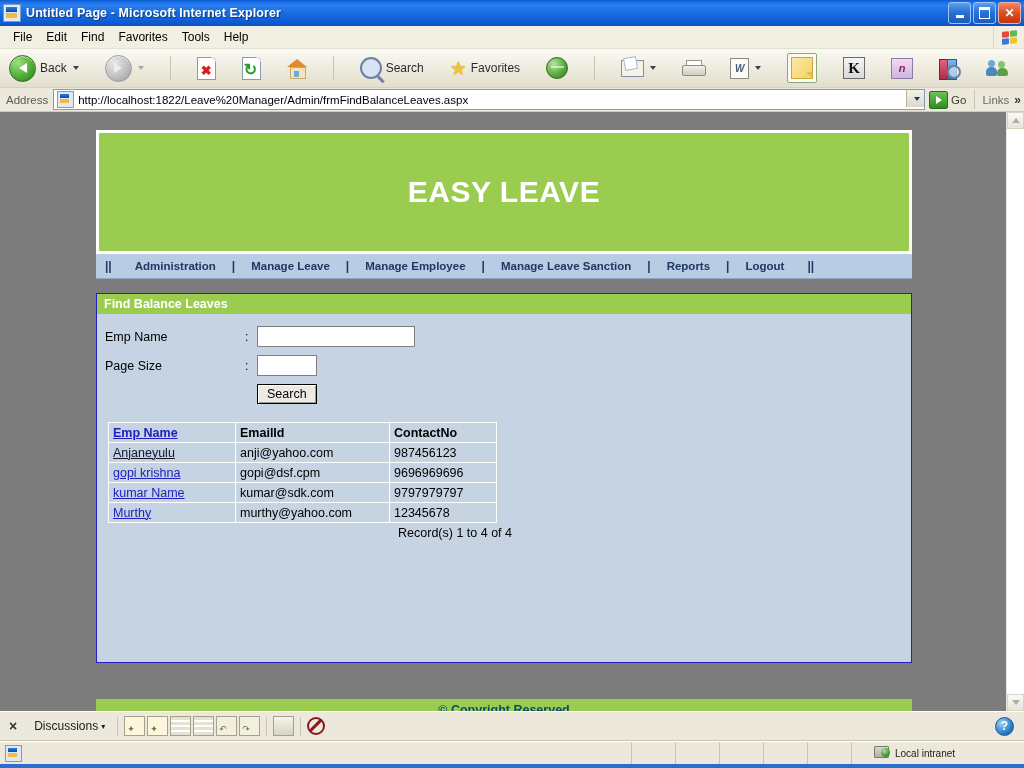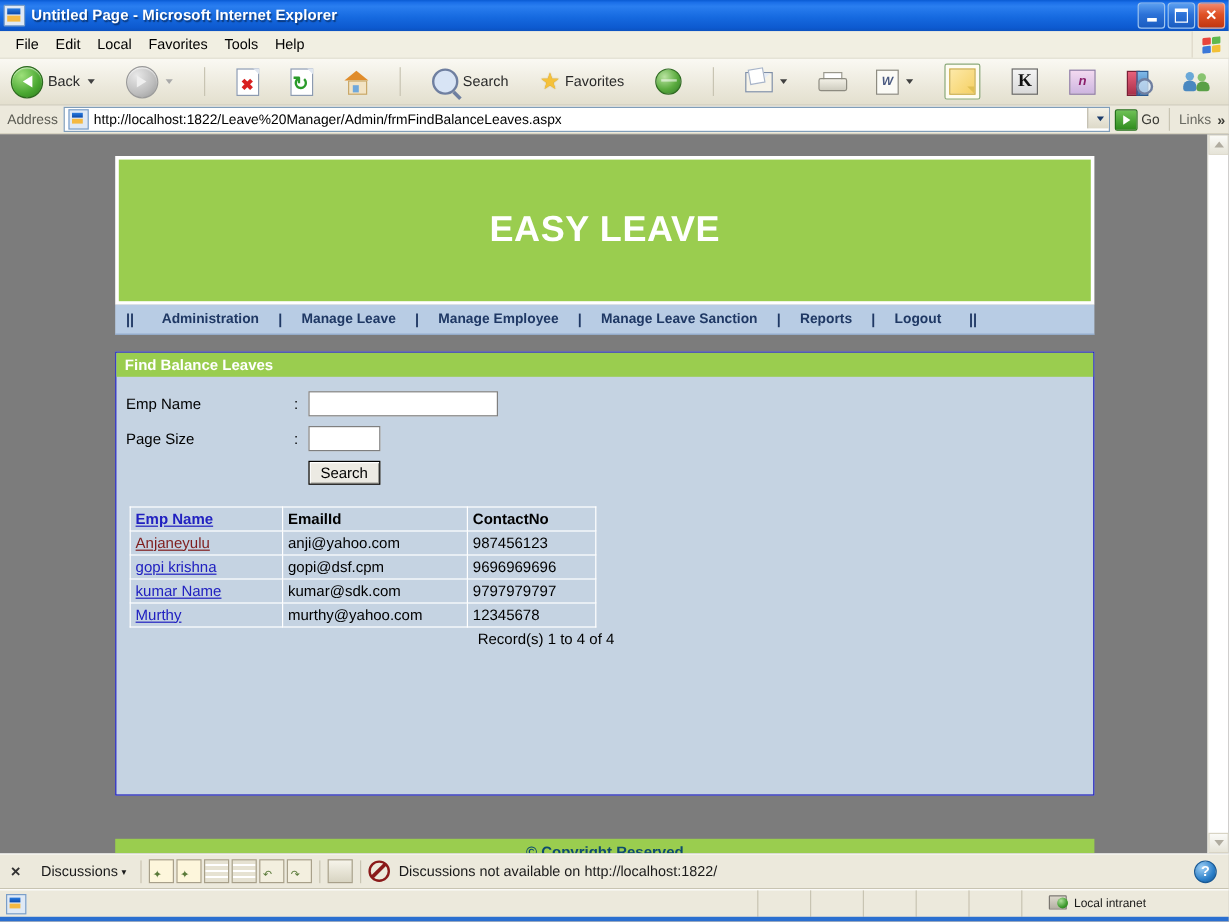--- a/index.html
+++ b/index.html
@@ -160,21 +160,21 @@
   .gridwrap{padding:18px 0 0 11px;}
   .grid{border-collapse:collapse;border:1px solid #fff;background:#C5D3E2;}
   .grid th,.grid td{border:1px solid #fff;padding:1px 4px;font-size:12.5px;
     text-align:left;vertical-align:middle;height:17px;}
   .grid th{font-weight:bold;color:#000;}
   .grid th.c0{width:118px}.grid td.c0{width:118px}
   .grid th.c1{width:145px}.grid td.c1{width:145px}
   .grid th.c2{width:98px}.grid td.c2{width:98px}
   .grid th a{color:#2020C0;text-decoration:underline;font-weight:bold;}
   .grid td a{color:#2020C0;text-decoration:underline;font-weight:normal;}
-  .grid td a.visited{color:#7f1d1d;}
+  .grid td a.visited{color:#0f172a;}
   .recinfo{width:393px;text-align:right;font-size:12.5px;color:#000;padding-top:3px;padding-left:11px;}
 
   .footerspace{height:36px;}
   .footerbar{background:#9ACD4F;height:22px;display:flex;align-items:center;justify-content:center;}
   .footerbar .fc{font-weight:bold;font-size:12.5px;color:#0c4a6e;}
 
   
   .vscroll{width:17px;background:#fff;border-left:1px solid #e8e6dc;
     display:flex;flex-direction:column;justify-content:space-between;}
   .sbbtn{width:17px;height:17px;background:linear-gradient(#fafaf7,#e6e4d8);
@@ -234,21 +234,21 @@
         </div>
       <div class="wbtn close">
           <span class="g">✕</span>
         </div>
     </div>
   </div>
 
   <div class="menubar">
     <div class="mi">File</div>
     <div class="mi">Edit</div>
-    <div class="mi">Local</div>
+    <div class="mi">Find</div>
     <div class="mi">Favorites</div>
     <div class="mi">Tools</div>
     <div class="mi">Help</div>
     <div class="winlogo">
       <div class="flagwrap">
         <i class="f1"></i>
           <i class="f2"></i>
           <i class="f3"></i>
           <i class="f4"></i>
       </div>
@@ -488,21 +488,20 @@
     <div class="dic arr">
         <span class="mini">↶</span>
       </div>
     <div class="dic arr">
         <span class="mini">↷</span>
       </div>
     <div class="dsep"></div>
     <div class="dic up"></div>
     <div class="dsep"></div>
     <div class="noentry"></div>
-    <span class="disctext">Discussions not available on http://localhost:1822/</span>
     <div class="helpq">?</div>
   </div>
 
   <div class="statusbar">
     <div class="stmain">
       <div class="sticon"></div>
       <span class="sttext"></span>
     </div>
     <div class="stcell stsmall"></div>
     <div class="stcell stsmall"></div>

